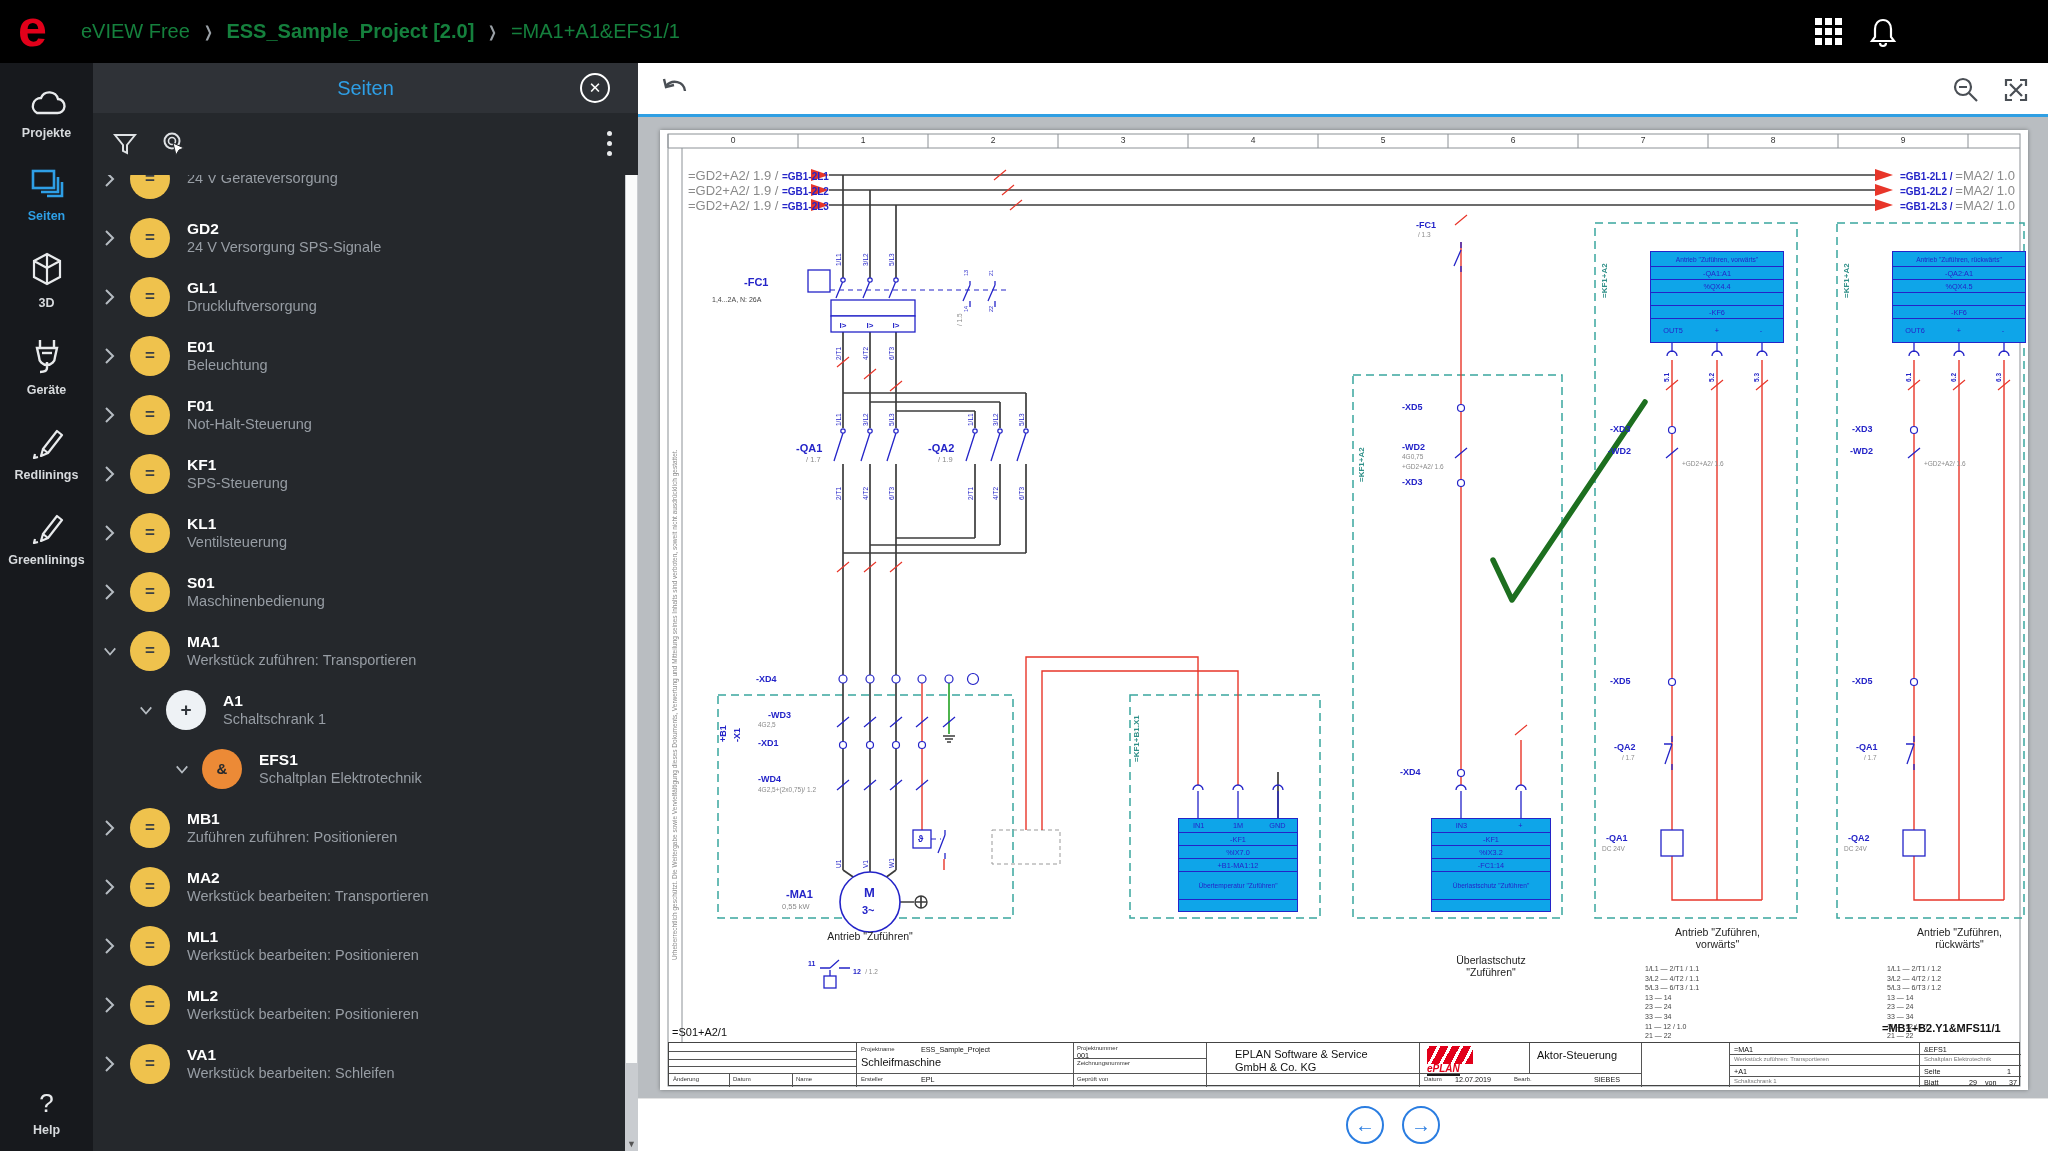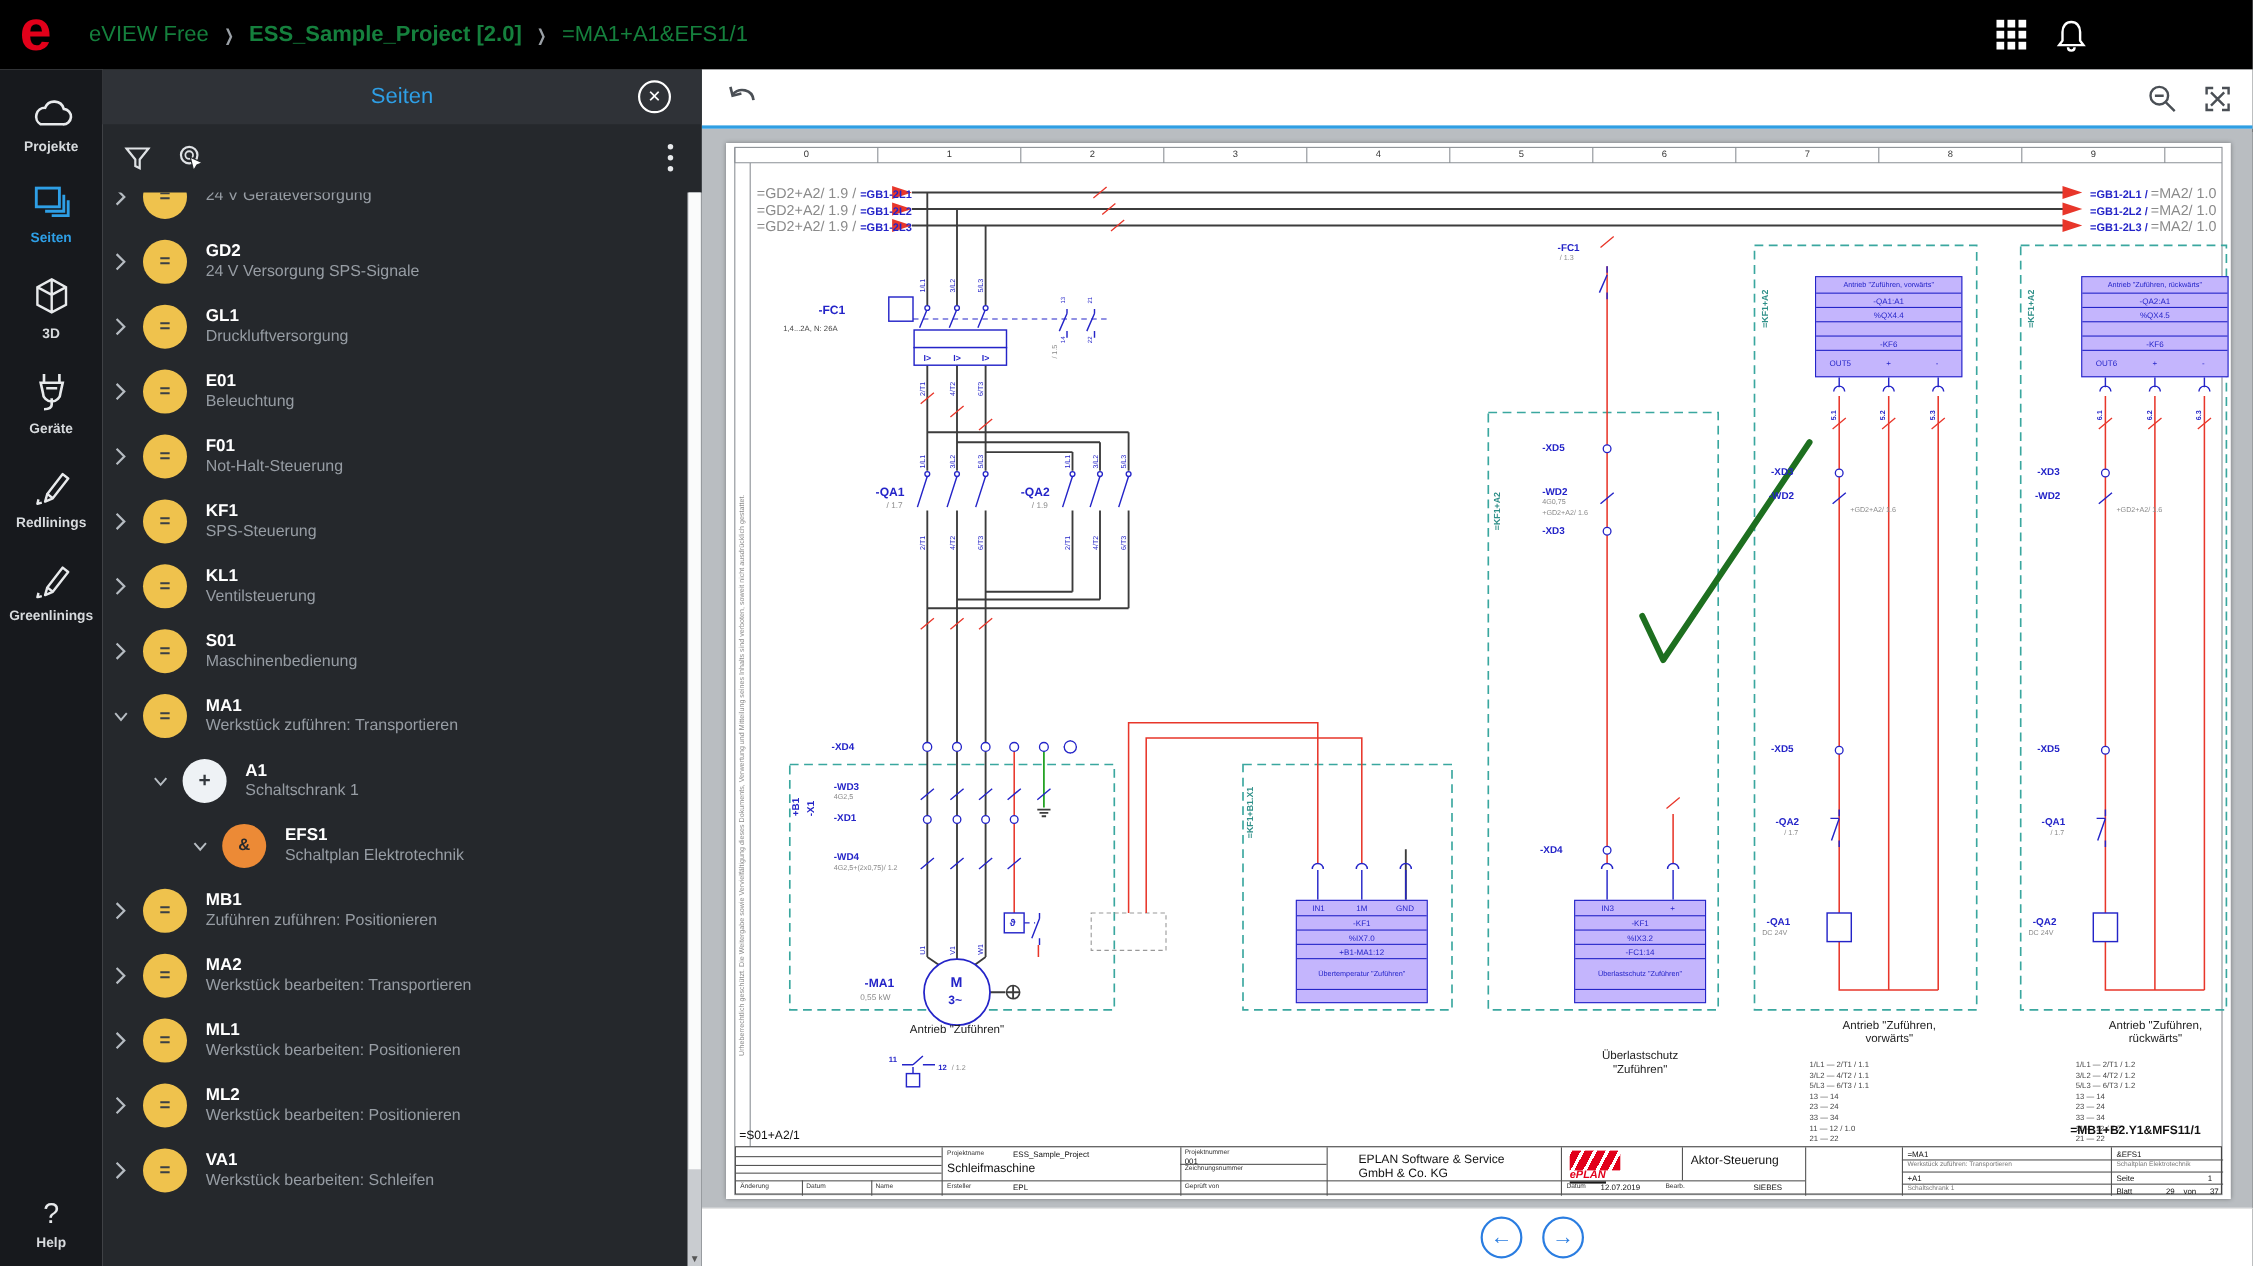--- a/index.html
+++ b/index.html
@@ -70,21 +70,21 @@
   .k7{color:#444;font-size:7px;}
   .t{color:#2e8f88;font-size:8px;font-weight:bold;}
   .rot{transform:rotate(-90deg);transform-origin:0 0;white-space:nowrap;}
   .cap{text-align:center;}
   .ruler-num{position:absolute;top:5px;width:24px;text-align:center;font-size:8.5px;color:#333;}
   .buslbl{position:absolute;font-size:9px;white-space:nowrap;}
   .buslbl .ref{color:#8a8a8a;font-size:13px;}
   .buslbl .lab{color:#2424c8;font-weight:bold;font-size:10px;}
 
   
-  .plc{position:absolute;border:1.3px solid #2424c8;background:#c4b5fd;display:flex;flex-direction:column;}
+  .plc{position:absolute;border:1.3px solid #2424c8;background:#0ea5e9;display:flex;flex-direction:column;}
   .plc-row{display:flex;align-items:center;border-top:1px solid #2424c8;}
   .plc-row:first-child{border-top:none;}
   .plc-row span{flex:1;text-align:center;color:#2424c8;font-size:7.3px;overflow:hidden;white-space:nowrap;}
 
   
   .tb{position:absolute;left:8px;top:912px;width:1352px;height:44px;border:1.6px solid #444;background:#fff;}
   .tb .cell{position:absolute;border-left:1px solid #555;}
   .tb .hline{position:absolute;height:1px;background:#555;}
   .tb .s6{position:absolute;font-size:6px;color:#333;}
   .tb .s7{position:absolute;font-size:7.2px;color:#111;}
@@ -584,21 +584,21 @@
         <div class="lbl bb" style="left:84px;top:146px">-FC1</div>
         <div class="lbl k7" style="left:52px;top:166px">1,4...2A, N: 26A</div>
         <div class="lbl rot g6" style="left:296px;top:196px">/ 1.5</div>
 
         <div class="lbl bb" style="left:136px;top:312px">-QA1</div>
         <div class="lbl g" style="left:146px;top:326px">/ 1.7</div>
         <div class="lbl bb" style="left:268px;top:312px">-QA2</div>
         <div class="lbl g" style="left:278px;top:326px">/ 1.9</div>
 
         <div class="lbl b" style="left:96px;top:544px">-XD4</div>
-        <div class="lbl b" style="left:98px;top:580px">-WD3</div>
+        <div class="lbl b" style="left:108px;top:580px">-WD3</div>
         <div class="lbl g6" style="left:98px;top:591px">4G2,5</div>
         <div class="lbl b" style="left:98px;top:608px">-XD1</div>
         <div class="lbl b" style="left:98px;top:644px">-WD4</div>
         <div class="lbl g6" style="left:98px;top:656px">4G2,5+(2x0,75)/ 1.2</div>
 
         <div class="lbl rot b" style="left:58px;top:612px">+B1</div>
         <div class="lbl rot b" style="left:72px;top:612px">-X1</div>
         <div class="lbl rot t" style="left:472px;top:632px">=KF1+B1.X1</div>
         <div class="lbl rot t" style="left:697px;top:352px">=KF1+A2</div>
         <div class="lbl rot t" style="left:940px;top:168px">=KF1+A2</div>

